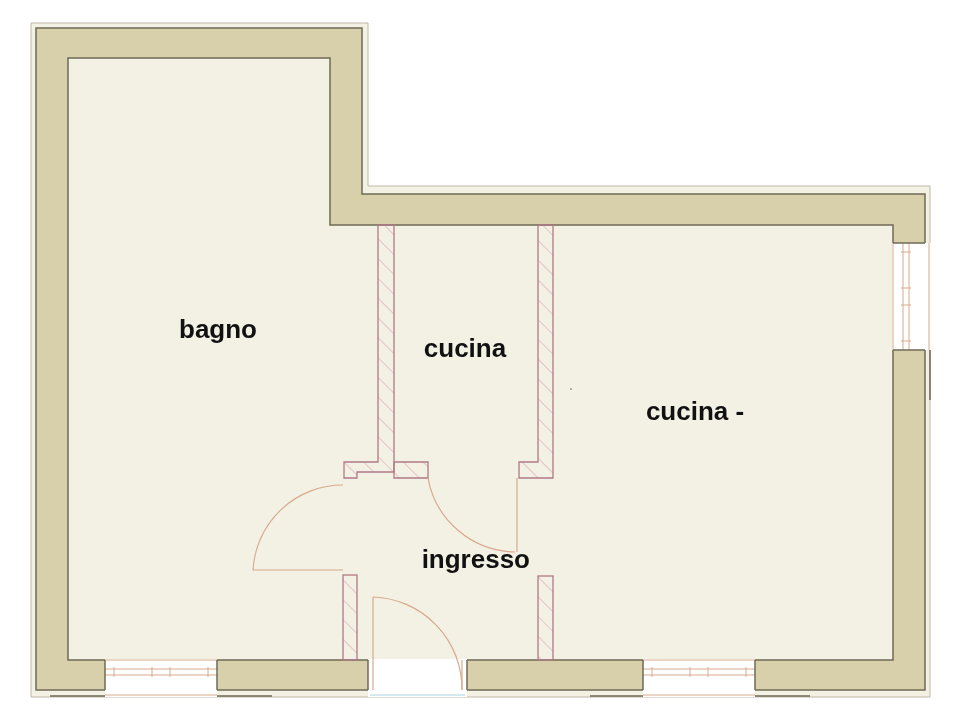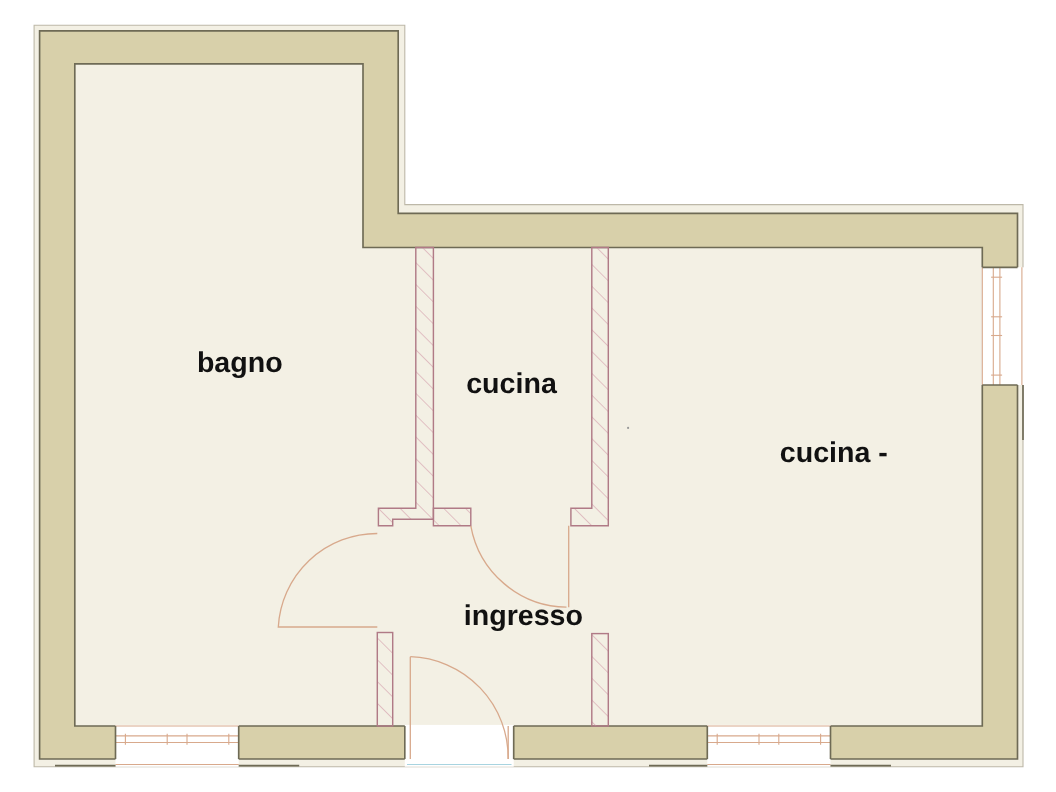--- a/index.html
+++ b/index.html
@@ -119,19 +119,19 @@
 </svg>
 
 <div class="label" style="left:98px; top:314px; width:240px;">
   <div>bagno</div>
 </div>
 
 <div class="label" style="left:400px; top:333px; width:130px;">
   <div>cucina</div>
 </div>
 
-<div class="label" style="left:648px; top:396px; width:220px;">
+<div class="label" style="left:585px; top:396px; width:220px;">
   <div>cucina -</div>
 </div>
 
 <div class="label" style="left:370px; top:544px; width:160px;text-align:right;">
   <div>ingresso</div>
 </div>
 
 </body></html>

